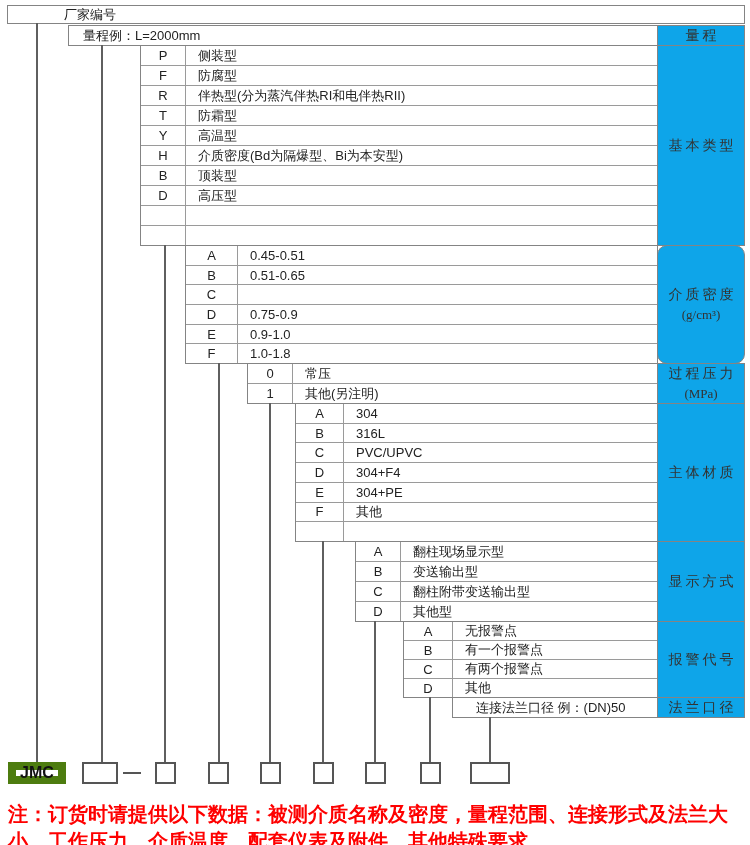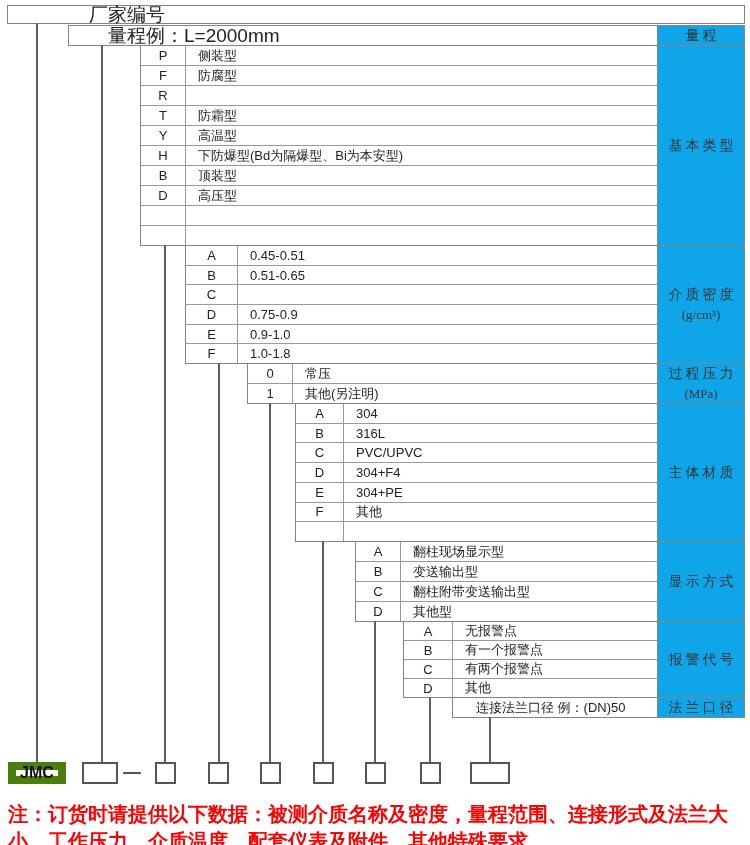--- a/index.html
+++ b/index.html
@@ -2,21 +2,21 @@
 <html><head>
 <meta charset="utf-8">
 <style>
   html,body{margin:0;padding:0;background:#ffffff;}
   .stage{
     position:relative;width:750px;height:845px;background:#fff;
     font-family:"Liberation Sans","DejaVu Sans",sans-serif;
     color:#222;overflow:hidden;
   }
   .cell{position:absolute;border:1px solid #848484;box-sizing:border-box;background:#fff;}
-  .toprow{display:flex;align-items:center;font-size:19px;padding-left:25px;}
+  .toprow{display:flex;align-items:center;font-size:13px;}
   .block{position:absolute;border:1px solid #848484;box-sizing:border-box;display:flex;flex-direction:column;background:#fff;}
   .brow{flex:1 1 0;display:flex;align-items:stretch;font-size:13px;min-height:0;}
   .brow + .brow{border-top:1px solid #9a9a9a;}
   .codecell{display:flex;align-items:center;justify-content:center;border-right:1px solid #9a9a9a;box-sizing:border-box;}
   .desccell{flex:1;display:flex;align-items:center;padding-left:12px;white-space:nowrap;overflow:hidden;}
   .catcell{
     position:absolute;border:1px solid #848484;box-sizing:border-box;background:#0ea5e9;
     display:flex;flex-direction:column;align-items:center;justify-content:center;
     font-family:"Liberation Serif","DejaVu Serif",serif;font-size:14px;color:#333;
     letter-spacing:3px;text-indent:3px;line-height:1.5;text-align:center;
@@ -46,21 +46,21 @@
     <span style="padding-left:14px;">量程例：L=2000mm</span>
   </div>
 
   <div id="catcol">
       <div class="catcell" style="left: 657px; top: 25px; width: 88px; height: 21px;">
         <div>量程</div>
       </div>
       <div class="catcell" style="left: 657px; top: 45px; width: 88px; height: 201px;">
         <div>基本类型</div>
       </div>
-      <div class="catcell" style="left: 657px; top: 245px; width: 88px; height: 119px;">
+      <div class="catcell" style="left: 657px; top: 245px; width: 88px; height: 119px; border-radius: 10px;">
         <div>介质密度</div>
         <div class="unit">(g/cm³)</div>
       </div>
       <div class="catcell" style="left: 657px; top: 363px; width: 88px; height: 41px;">
         <div>过程压力</div>
         <div class="unit">(MPa)</div>
       </div>
       <div class="catcell" style="left: 657px; top: 403px; width: 88px; height: 139px;">
         <div>主体材质</div>
       </div>
@@ -80,32 +80,33 @@
         <div class="brow">
           <div class="codecell" style="width: 45px;">P</div>
           <div class="desccell">侧装型</div>
         </div>
         <div class="brow">
           <div class="codecell" style="width: 45px;">F</div>
           <div class="desccell">防腐型</div>
         </div>
         <div class="brow">
           <div class="codecell" style="width: 45px;">R</div>
+          <div class="desccell">伴热型(分为蒸汽伴热RI和电伴热RII)</div>
         </div>
         <div class="brow">
           <div class="codecell" style="width: 45px;">T</div>
           <div class="desccell">防霜型</div>
         </div>
         <div class="brow">
           <div class="codecell" style="width: 45px;">Y</div>
           <div class="desccell">高温型</div>
         </div>
         <div class="brow">
           <div class="codecell" style="width: 45px;">H</div>
-          <div class="desccell">下防爆型(Bd为隔爆型、Bi为本安型)</div>
+          <div class="desccell">介质密度(Bd为隔爆型、Bi为本安型)</div>
         </div>
         <div class="brow">
           <div class="codecell" style="width: 45px;">B</div>
           <div class="desccell">顶装型</div>
         </div>
         <div class="brow">
           <div class="codecell" style="width: 45px;">D</div>
           <div class="desccell">高压型</div>
         </div>
         <div class="brow">

